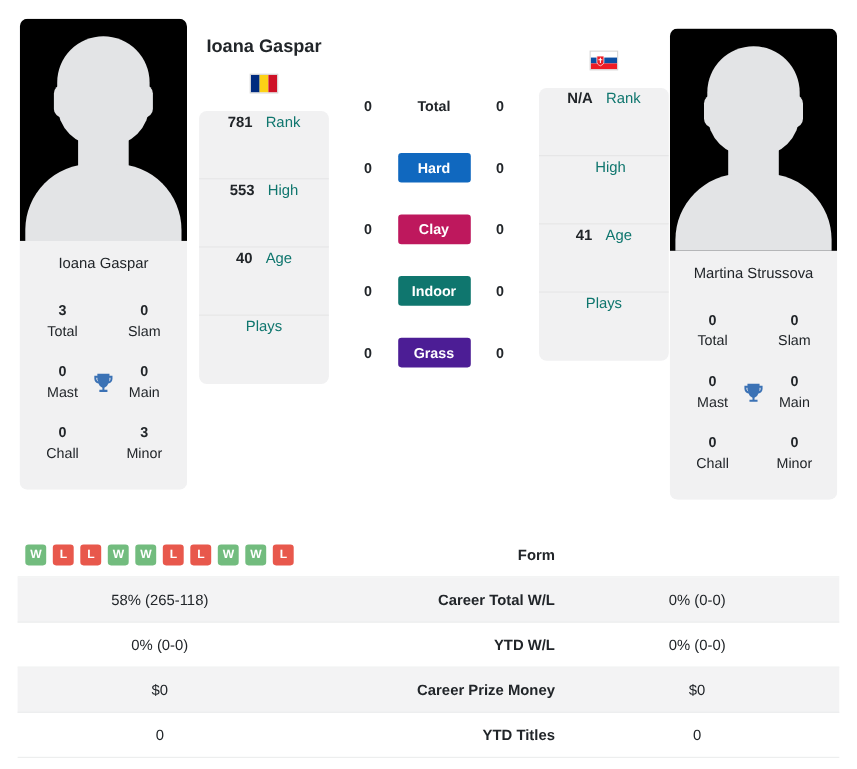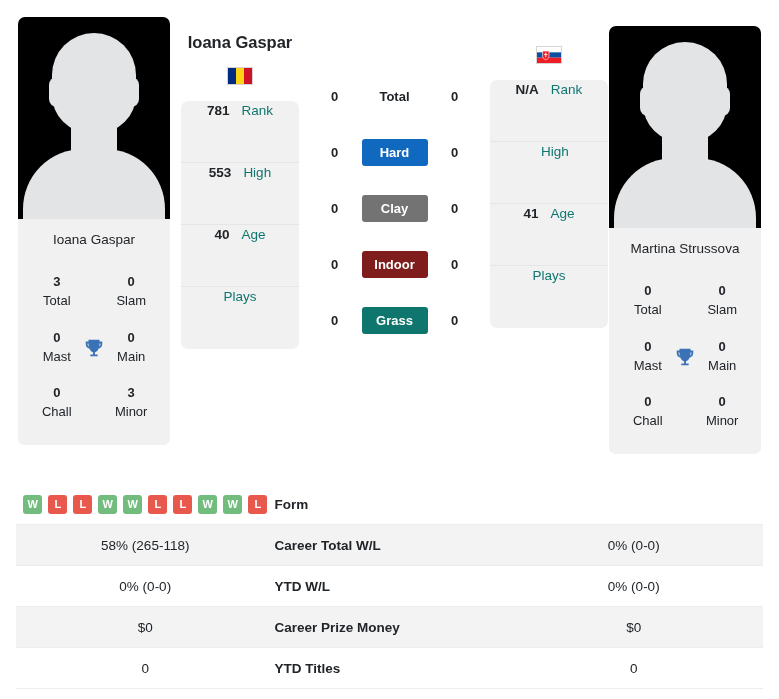--- a/index.html
+++ b/index.html
@@ -98,21 +98,21 @@
   }
 
   
   .table { position: absolute; left: 16px; right: 16px; top: 484px; }
   .trow {
     display: flex; align-items: center; height: 41px;
     border-bottom: 1px solid #eceded; font-size: 13.5px;
   }
   .trow.alt { background: #f3f3f4; }
   .tcell-l, .tcell-r { flex: 1 1 0; text-align: center; color: #212529; }
-  .tcell-c { flex: 0 0 230px; text-align: left; font-weight: bold; color: #212529; }
+  .tcell-c { flex: 0 0 230px; text-align: right; font-weight: bold; color: #212529; }
   .form-badges { display: flex; gap: 6px; justify-content: center; }
   .fb {
     width: 19px; height: 19px; border-radius: 3px; color: #ffffff;
     font-size: 11px; font-weight: bold;
     display: flex; align-items: center; justify-content: center;
   }
 </style>
 </head>
 <body>
 
@@ -207,35 +207,35 @@
       <div class="mid-row">
         <div class="mid-val">0</div>
         <div class="mid-label-wrap">
           <span class="badge" style="background:#1068bf">Hard</span>
         </div>
         <div class="mid-val">0</div>
       </div>
       <div class="mid-row">
         <div class="mid-val">0</div>
         <div class="mid-label-wrap">
-          <span class="badge" style="background:#737373">Clay</span>
-        </div>
-        <div class="mid-val">0</div>
-      </div>
-      <div class="mid-row">
-        <div class="mid-val">0</div>
-        <div class="mid-label-wrap">
-          <span class="badge" style="background:#7f1d1d">Indoor</span>
-        </div>
-        <div class="mid-val">0</div>
-      </div>
-      <div class="mid-row">
-        <div class="mid-val">0</div>
-        <div class="mid-label-wrap">
-          <span class="badge" style="background:#0f766e">Grass</span>
+          <span class="badge" style="background:#be185d">Clay</span>
+        </div>
+        <div class="mid-val">0</div>
+      </div>
+      <div class="mid-row">
+        <div class="mid-val">0</div>
+        <div class="mid-label-wrap">
+          <span class="badge" style="background:#0f766e">Indoor</span>
+        </div>
+        <div class="mid-val">0</div>
+      </div>
+      <div class="mid-row">
+        <div class="mid-val">0</div>
+        <div class="mid-label-wrap">
+          <span class="badge" style="background:#4c1d95">Grass</span>
         </div>
         <div class="mid-val">0</div>
       </div>
     </div>
 
     <div class="name-col">
       <svg class="flag" viewBox="0 0 30 20">
         <rect x="0" y="0" width="30" height="6.67" fill="#ffffff"></rect>
         <rect x="0" y="6.67" width="30" height="6.67" fill="#0b4ea2"></rect>
         <rect x="0" y="13.34" width="30" height="6.66" fill="#ee1c25"></rect>

